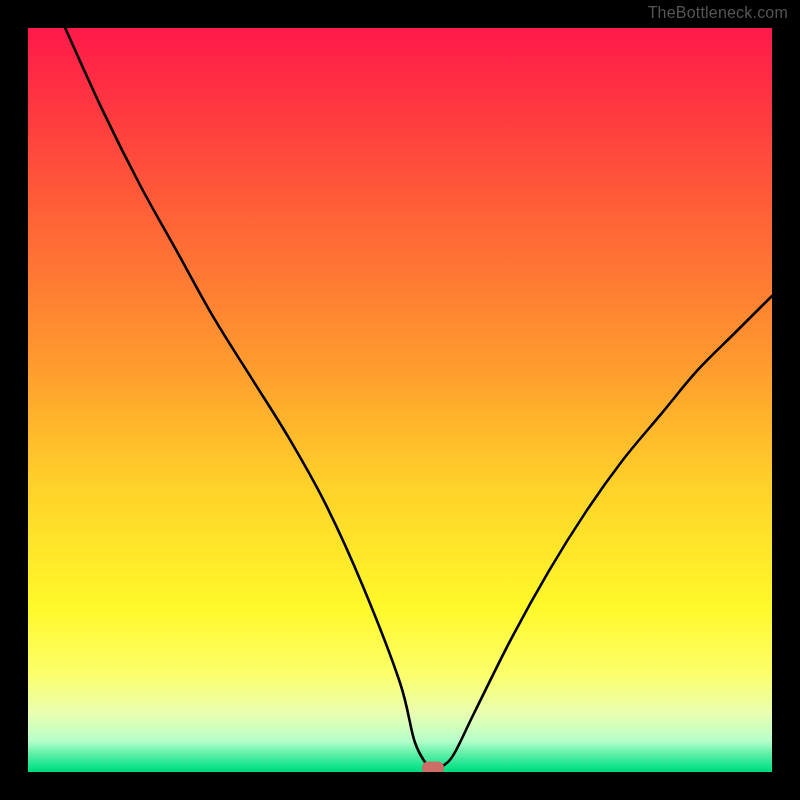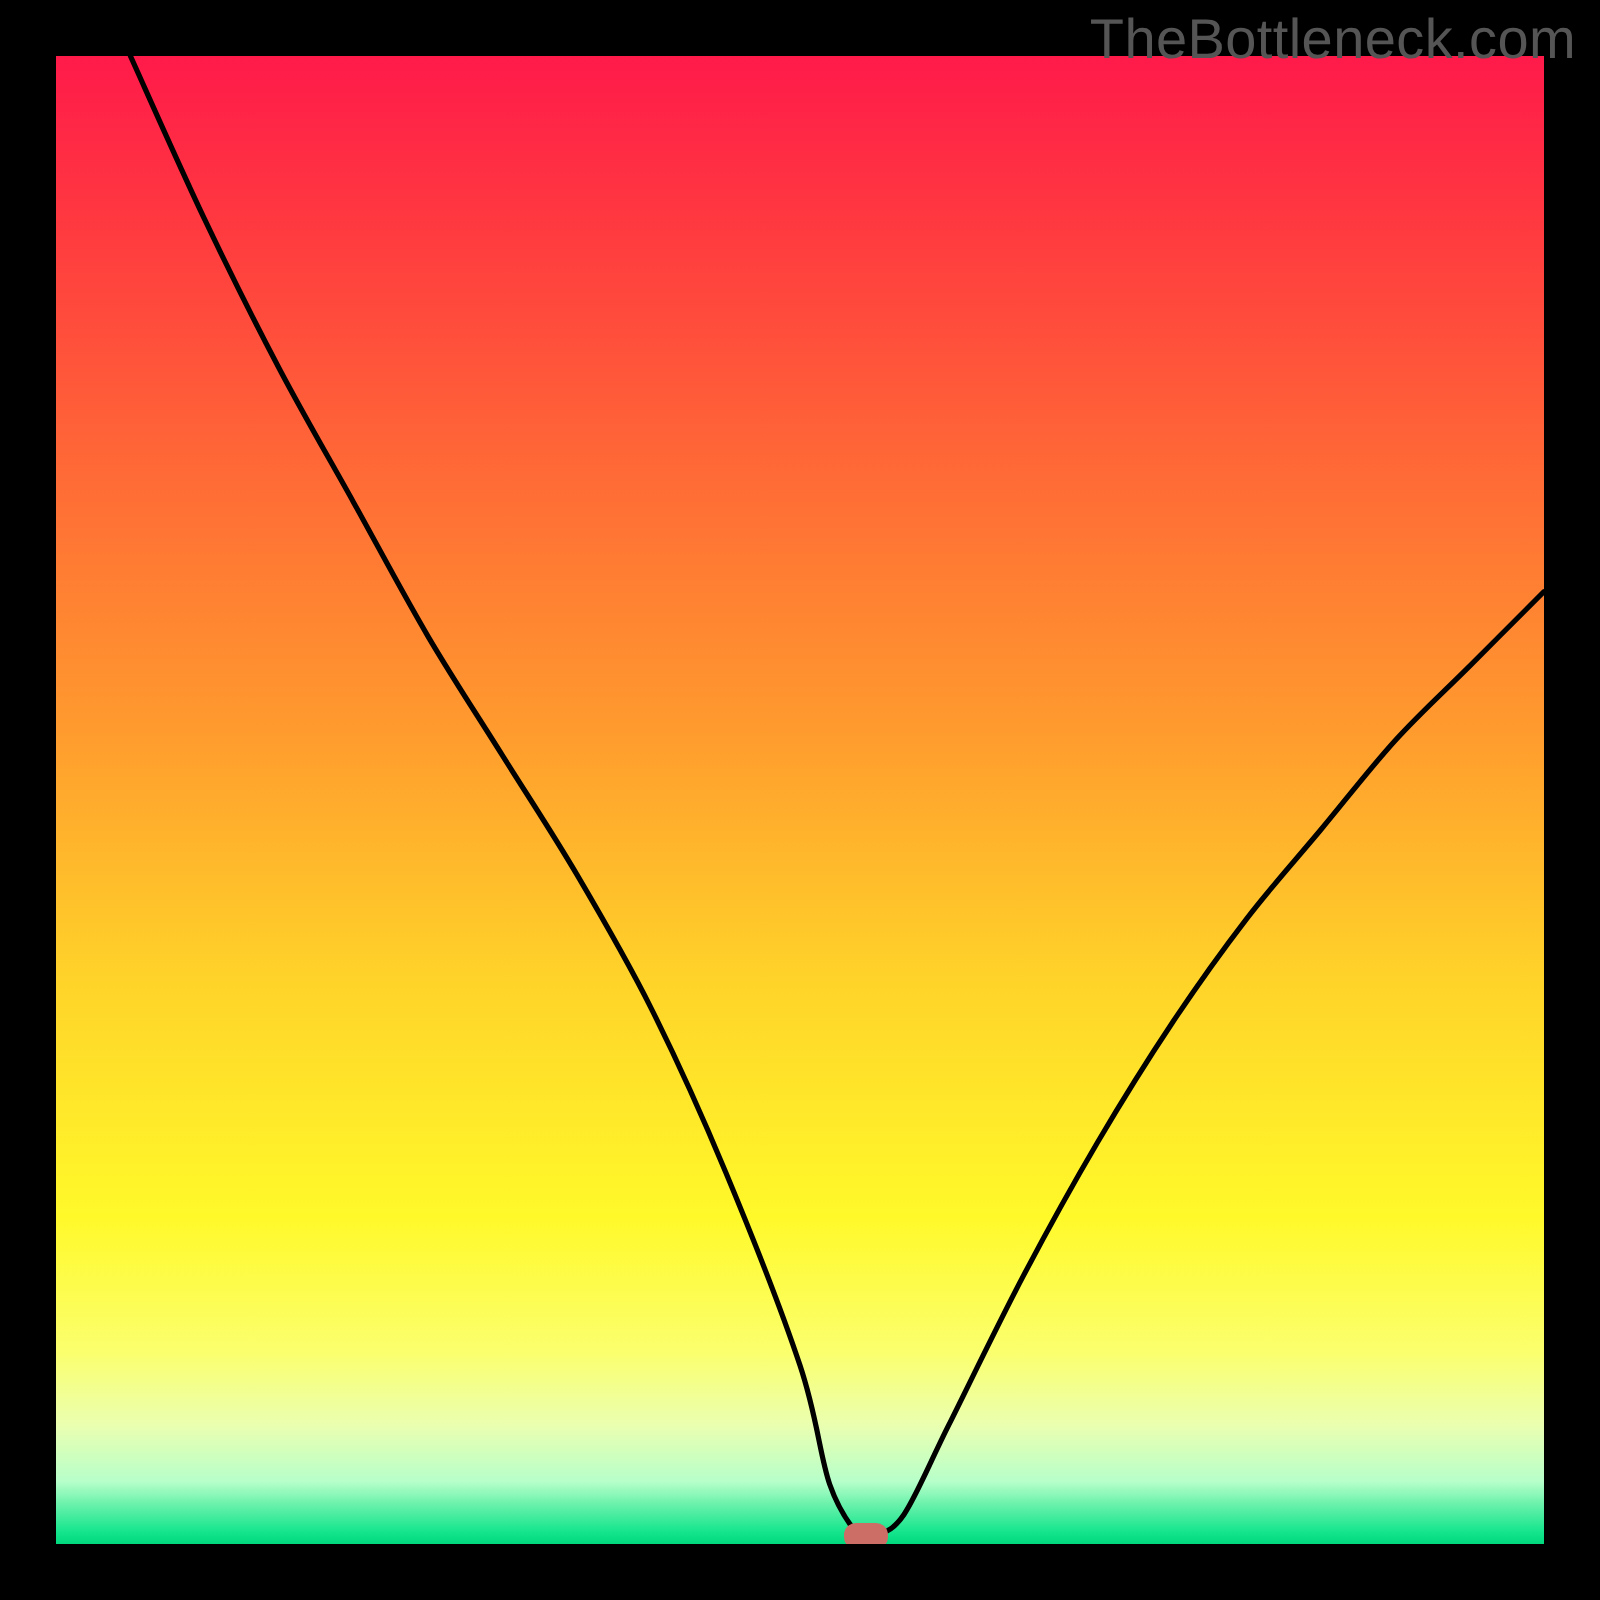--- a/index.html
+++ b/index.html
@@ -9,21 +9,21 @@
     background: #000;
     position: relative;
     overflow: hidden;
     font-family: Arial, Helvetica, sans-serif;
   }
   .watermark {
     position: absolute;
     top: 4px;
     right: 12px;
     color: #555;
-    font-size: 28px;
+    font-size: 16px;
     font-weight: 400;
     letter-spacing: 0.2px;
     z-index: 10;
   }
   .plot-area {
     position: absolute;
     left: 28px;
     top: 28px;
     width: 744px;
     height: 744px;

